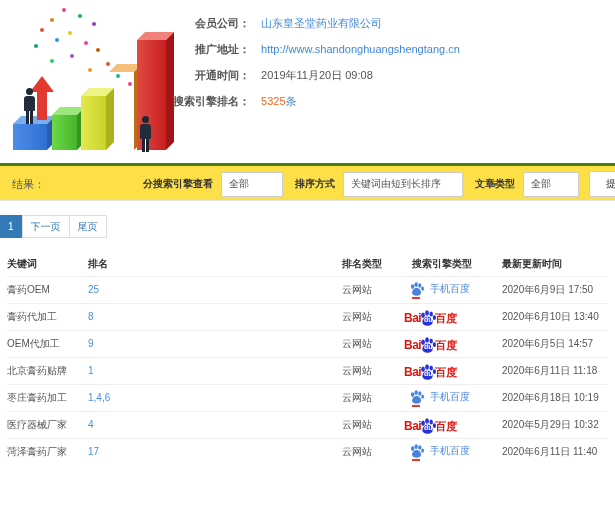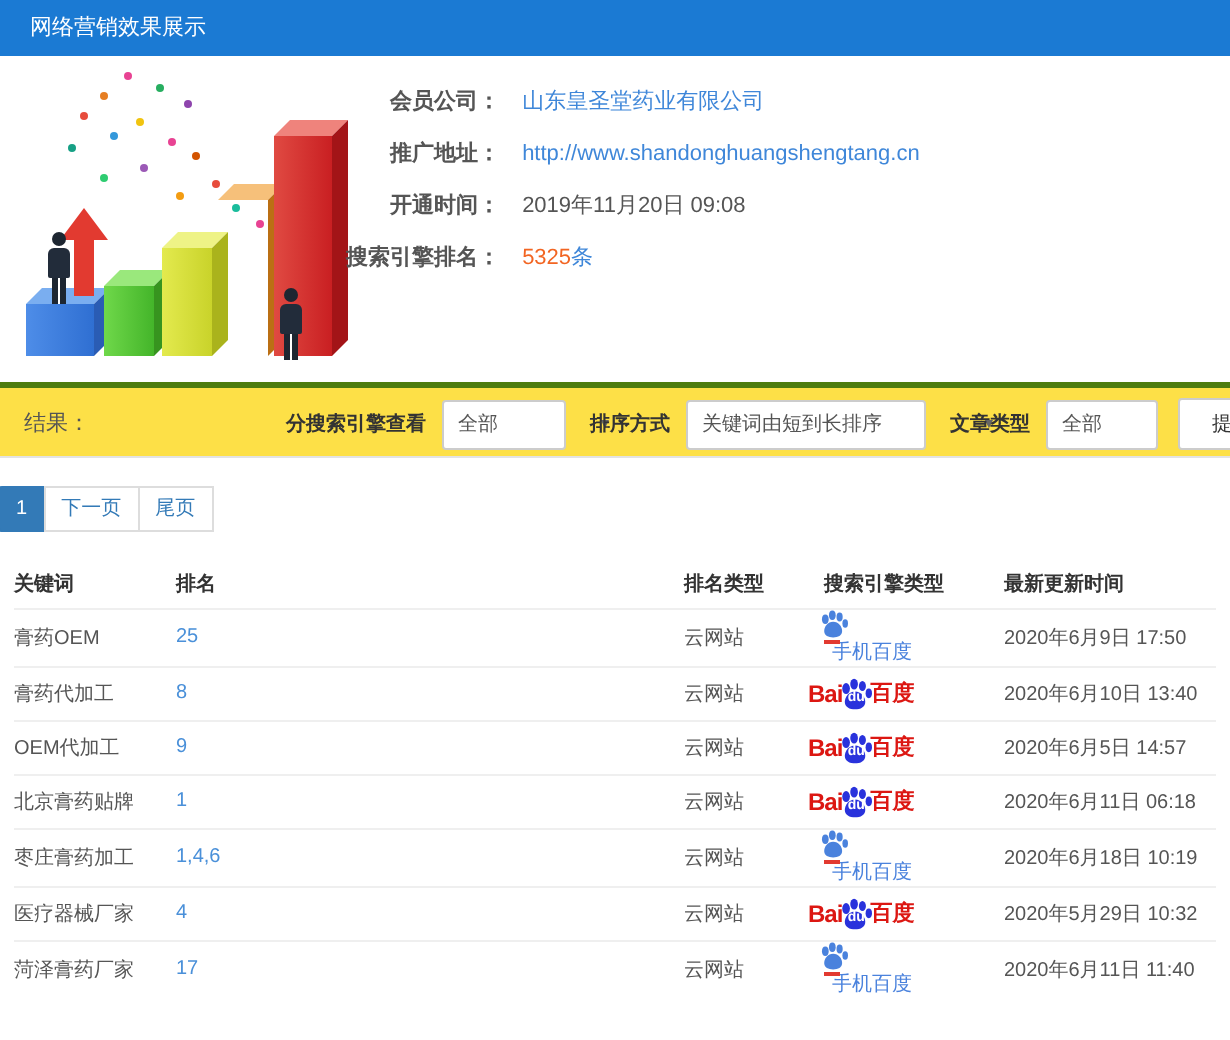--- a/index.html
+++ b/index.html
@@ -88,35 +88,32 @@
   th.h-engine { padding-left:10px; }
   td a.rank-link { color:#4a90d9; text-decoration:none; }
 
   
   .bd-logo { display:inline-flex; align-items:flex-end; line-height:1; }
   .bd-bai { color:#dc1712; font-weight:bold; font-size:12px; letter-spacing:-0.5px; }
   .bd-paw { position:relative; display:inline-block; width:16px; height:16px; margin:0 0 -2px -1px; }
   .bd-du { position:absolute; left:50%; top:62%; transform:translate(-50%,-50%);
     color:#fff; font-size:7px; font-style:normal; font-weight:bold; }
   .bd-cn { color:#dc1712; font-weight:bold; font-size:11px; margin-left:-1px; }
-  .mb-logo { display:inline-flex; align-items:flex-start;flex-direction:column; }
+  .mb-logo { display:inline-flex; align-items:flex-end; }
   .mb-paw { position:relative; display:inline-block; width:14px; height:14px; }
   .mb-paw .mb-underline { position:absolute; left:2px; bottom:-3px; width:8px; height:2px; background:#e23a30; }
   .mb-label { color:#4a82dd; font-size:10px; margin-left:6px; }
   td.cell-engine .bd-logo { margin-left:2px;align-items:flex-end; }
   td.cell-engine .mb-logo { margin-left:8px; }
 </style>
 </head>
 <body>
 
 <div class="page">
 
-  <div class="titlebar">
-    <span>网络营销效果展示</span>
-  </div>
 
   <div class="info-section">
     <div class="chart-art">
       <div class="confetti"></div>
       <div class="bar bar-blue">
           <div class="top"></div>
           <div class="side"></div>
           <div class="face"></div>
         </div>
       <div class="bar bar-green">
@@ -279,21 +276,21 @@
               <span class="bd-bai">Bai</span>
               <span class="bd-paw"><svg width="16" height="16" viewBox="0 0 100 100">
                   <ellipse cx="19" cy="33" rx="12" ry="17" fill="#2932dc"></ellipse>
                   <ellipse cx="44" cy="19" rx="12" ry="17" fill="#2932dc"></ellipse>
                   <ellipse cx="70" cy="25" rx="11" ry="16" fill="#2932dc"></ellipse>
                   <ellipse cx="90" cy="48" rx="10" ry="15" fill="#2932dc"></ellipse>
                   <path d="M47 42 C28 42 15 59 15 75 C15 91 30 98 47 98 C64 98 79 91 79 75 C79 59 66 42 47 42 Z" fill="#2932dc"></path>
                 </svg><i class="bd-du">du</i></span>
               <span class="bd-cn">百度</span>
             </span></td>
-          <td>2020年6月11日 06:18</td>
+          <td>2020年6月11日 11:18</td>
         </tr>
         <tr>
           <td>枣庄膏药加工</td>
           <td><a class="rank-link" href="#">1,4,6</a></td>
           <td>云网站</td>
           <td class="cell-engine"><span class="mb-logo">
               <span class="mb-paw"><svg width="14" height="14" viewBox="0 0 100 100">
                   <ellipse cx="19" cy="33" rx="12" ry="17" fill="#4a82dd"></ellipse>
                   <ellipse cx="44" cy="19" rx="12" ry="17" fill="#4a82dd"></ellipse>
                   <ellipse cx="70" cy="25" rx="11" ry="16" fill="#4a82dd"></ellipse>

